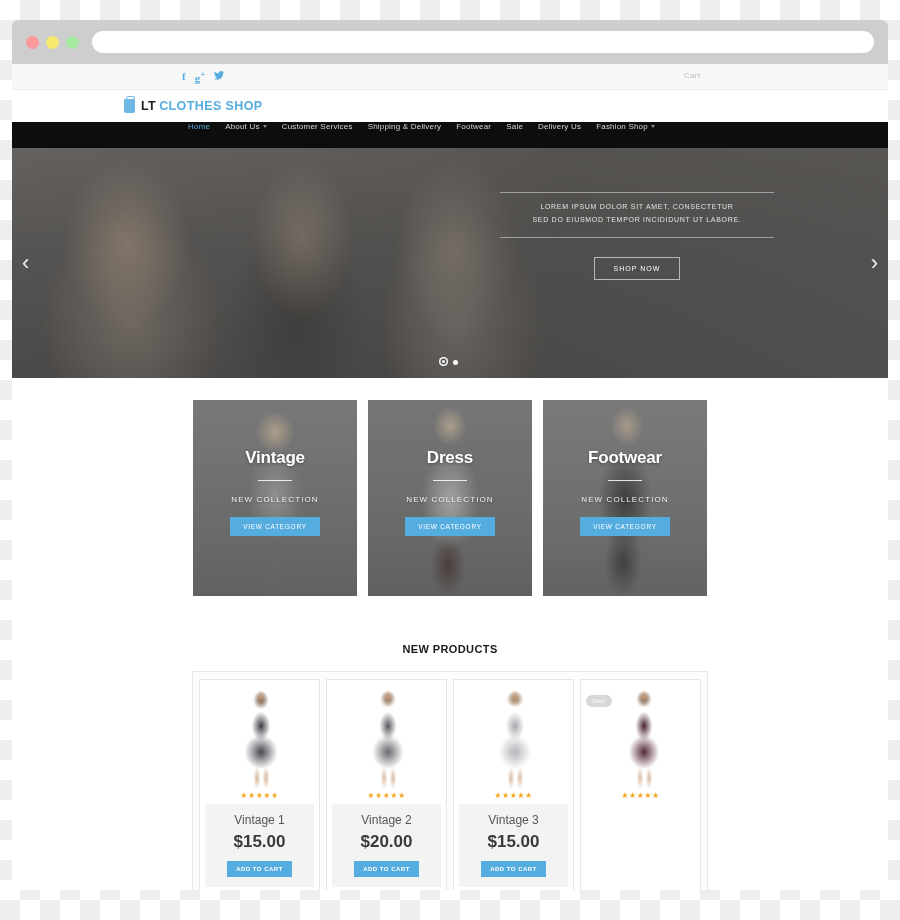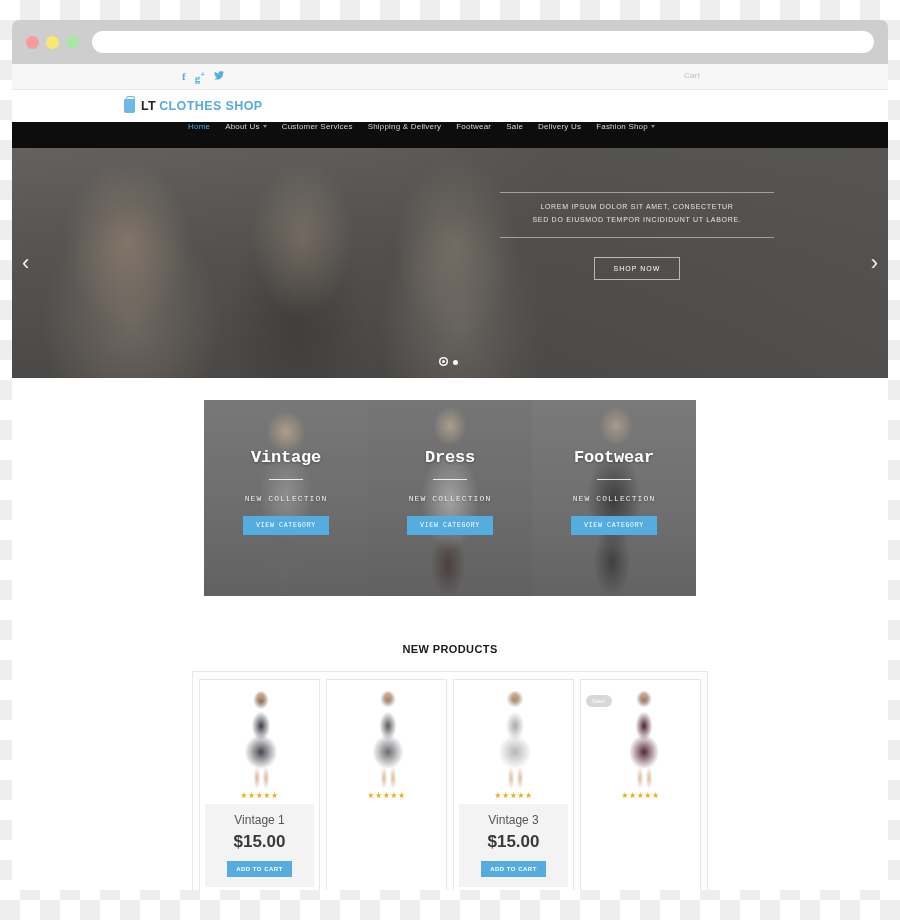--- a/index.html
+++ b/index.html
@@ -153,23 +153,22 @@
     display: flex; justify-content: center; gap: 8px;
   }
   .hdot { width: 5px; height: 5px; border-radius: 50%; background: #ffffff; }
   .hdot.active {
     background: #ffffff; box-shadow: 0 0 0 1.5px rgba(70,68,66,.9), 0 0 0 3px rgba(255,255,255,.95);
     width: 3px; height: 3px;
   }
 
   
   .cats {
-    display: flex; justify-content: center;
+    display: flex; gap: 11px; justify-content: center;
     padding: 22px 0 0 0;
-    font-family: Liberation Mono, monospace;
   }
   .cat {
     width: 164px; height: 196px; position: relative; overflow: hidden;
   }
   .cat-photo { position: absolute; inset: 0; }
   .cat1 .cat-photo {
     background:
       radial-gradient(ellipse 28px 30px at 82px 32px, rgba(226,202,170,.85), rgba(226,202,170,0) 70%),
       radial-gradient(ellipse 38px 62px at 82px 95px, rgba(178,178,178,.85), rgba(178,178,178,0) 72%),
       radial-gradient(ellipse 26px 55px at 80px 158px, rgba(120,118,118,.7), rgba(120,118,118,0) 72%),
@@ -430,20 +429,25 @@
         <div class="prod-price"><span>$15.00</span></div>
         <a class="prod-btn">ADD TO CART</a>
       </div>
     </div>
 
     <div class="prod">
       <div class="prod-img">
           <div class="dress d2"></div>
         </div>
       <div class="stars">★★★★★</div>
+      <div class="prod-body">
+        <div class="prod-name">Vintage 2</div>
+        <div class="prod-price"><span>$20.00</span></div>
+        <a class="prod-btn">ADD TO CART</a>
+      </div>
     </div>
 
     <div class="prod">
       <div class="prod-img">
           <div class="dress d3"></div>
         </div>
       <div class="stars">★★★★★</div>
       <div class="prod-body">
         <div class="prod-name">Vintage 3</div>
         <div class="prod-price"><span>$15.00</span></div>

